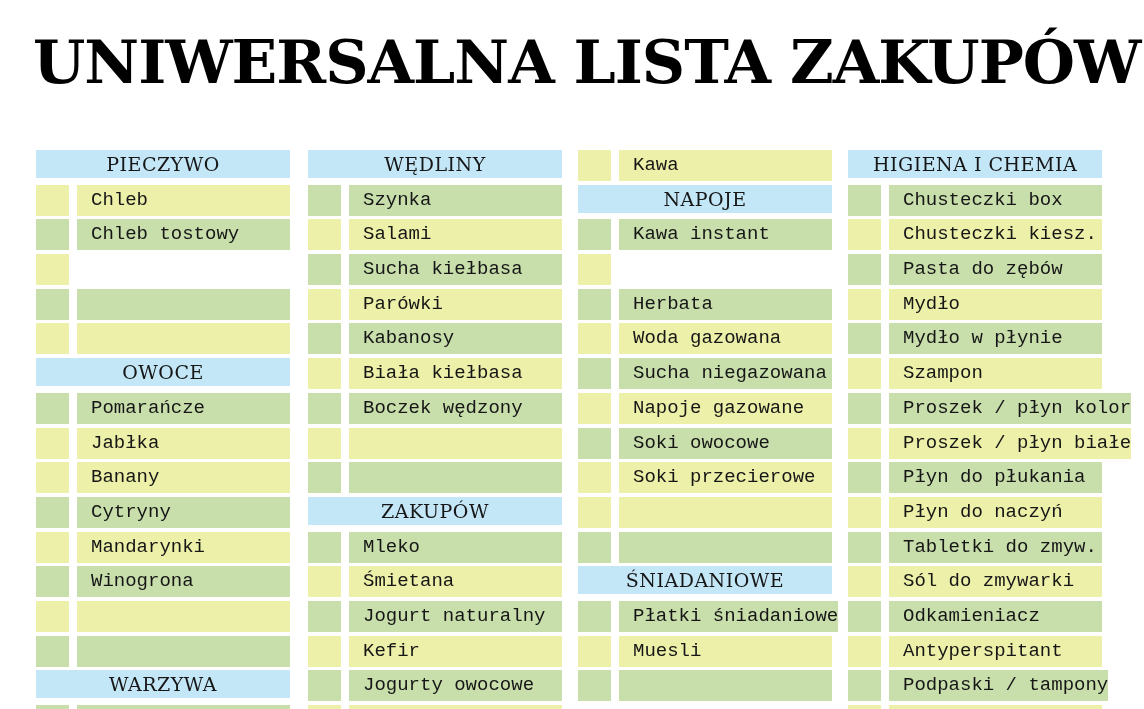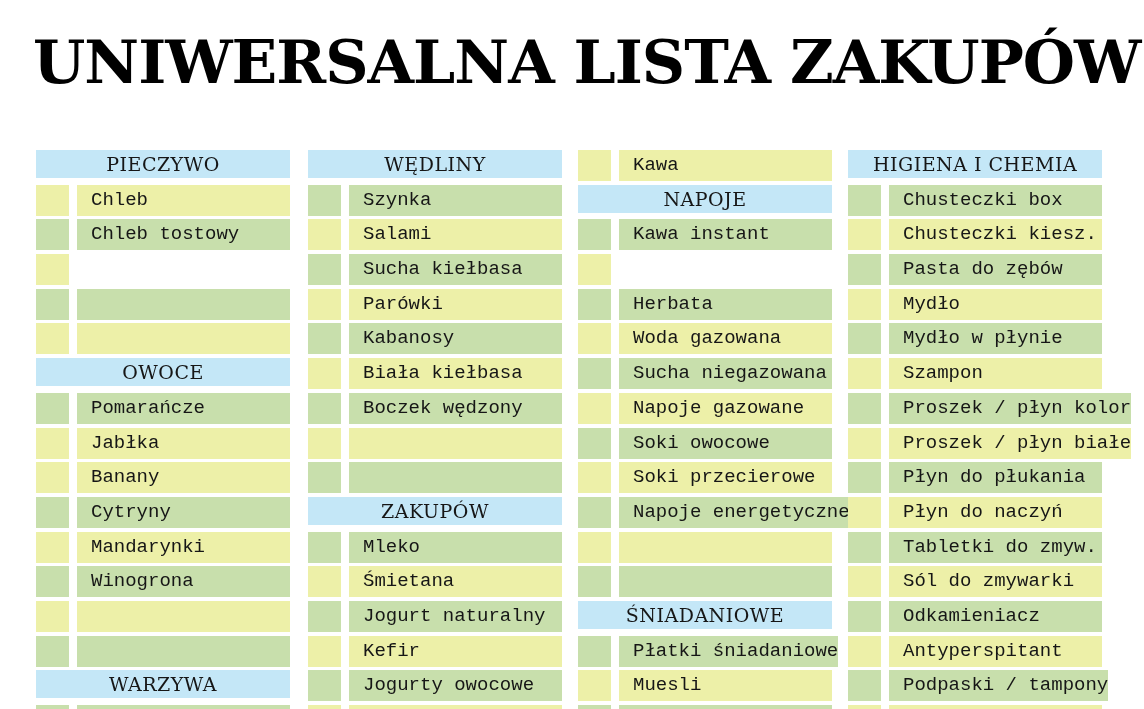--- a/index.html
+++ b/index.html
@@ -249,24 +249,20 @@
       </div>
       <div class="slot">
         <div class="check tone-green"></div>
         <div class="cell tone-green"><span>Soki owocowe</span></div>
       </div>
       <div class="slot">
         <div class="check tone-yellow"></div>
         <div class="cell tone-yellow"><span>Soki przecierowe</span></div>
       </div>
       <div class="slot">
-        <div class="check tone-green"></div>
-        <div class="cell tone-green"><span>Napoje energetyczne</span></div>
-      </div>
-      <div class="slot">
         <div class="check tone-yellow"></div>
         <div class="cell tone-yellow"><span></span></div>
       </div>
       <div class="slot">
         <div class="check tone-green"></div>
         <div class="cell tone-green"><span></span></div>
       </div>
       <div class="slot">
         <div class="header-box">ŚNIADANIOWE</div>
       </div>

